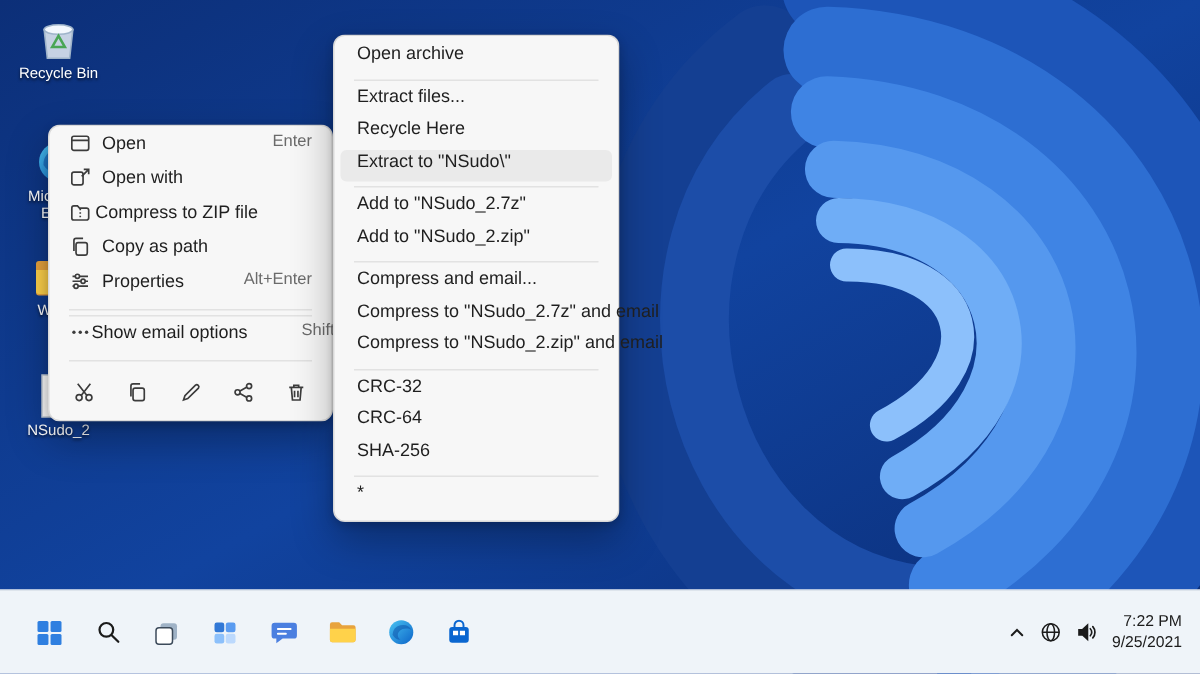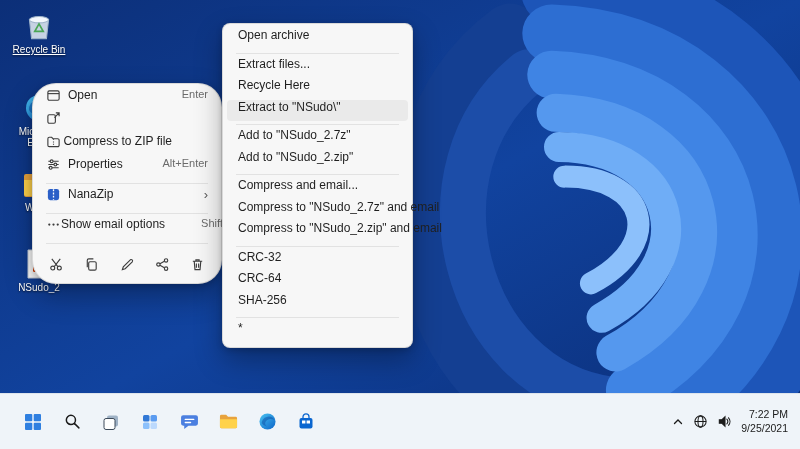--- a/index.html
+++ b/index.html
@@ -23,21 +23,21 @@
   .menu-item .mi-icon { width:22px; display:flex; align-items:center; }
   .menu-item .label { flex:1; }
   .menu-item .shortcut { font-size:11px; color:#6b6b6b;padding-left:36px; }
   .menu-item .chev { margin-left:18px; color:#5a5a5a; font-size:13px; }
   .menu-item.highlight { background:#eaeaea; }
   .separator { height:1px; background:#e2e2e2; margin:3px 9px; }
   .icon-row { display:flex; align-items:center; gap:16px; padding:5px 10px 3px; }
   .icon-row .act { width:24px; height:24px; display:flex; align-items:center;
     justify-content:center; border-radius:4px; }
 
-  #ctx-menu { left:32px; top:83px; width:190px;border-radius:24px; }
+  #ctx-menu { left:32px; top:83px; width:190px; }
   #sub-menu { left:222px; top:23px; width:191px; }
   #sub-menu .menu-item { height:21.5px; padding:0 11px; }
 
   
   .taskbar { position:absolute; left:0; right:0; bottom:0; height:56px;
     background:#eff4f9; border-top:1px solid #dde4ec; display:flex;
     align-items:center; z-index:10; }
   .tb-left { display:flex; align-items:center; gap:5px; padding-left:16px; }
   .tb-btn { width:34px; height:32px; display:flex; align-items:center;
     justify-content:center; border-radius:4px; }
@@ -65,21 +65,21 @@
       <path d="M 568 62 C 430 125 430 345 570 400" stroke="#1c4da8" stroke-width="46"></path>
       <path d="M 615 -10 C 880 60 880 420 600 470" stroke="#1d55b8" stroke-width="70"></path>
       <path d="M 600 30 C 830 95 830 380 595 435" stroke="#2d6ed2" stroke-width="58"></path>
       <path d="M 590 70 C 780 125 780 345 590 395" stroke="#3f84e4" stroke-width="48"></path>
       <path d="M 585 108 C 735 150 735 315 585 355" stroke="#5598ee" stroke-width="38"></path>
       <path d="M 580 142 C 695 172 695 288 580 318" stroke="#6fadf6" stroke-width="30"></path>
       <path d="M 578 172 C 660 192 660 262 578 282" stroke="#8cc0fb" stroke-width="22"></path>
     </g>
   </svg>
 
-  <div class="desk-icon" style="left:6px; top:8px;text-decoration:underline;">
+  <div class="desk-icon" style="left:6px; top:8px;">
     <svg class="glyph" width="34" height="34" viewBox="0 0 32 32">
       <path d="M7 11 L25 11 L23 29 L9 29 Z" fill="#e8eef6" fill-opacity=".85" stroke="#9fb4ca"></path>
       <ellipse cx="16" cy="11" rx="9" ry="3" fill="#f4f8fd" stroke="#9fb4ca"></ellipse>
       <path d="M12 22 L16 15 L20 22 Z" fill="none" stroke="#4aa655" stroke-width="1.6"></path>
     </svg>
     <span>Recycle Bin</span>
   </div>
 
   <div class="desk-icon" style="left:6px; top:92px;">
     <svg class="glyph" width="32" height="32" viewBox="0 0 32 32">
@@ -126,60 +126,61 @@
       <span class="shortcut">Enter</span>
     </div>
 
     <div class="menu-item">
       <span class="mi-icon">
         <svg width="15" height="15" viewBox="0 0 16 16" fill="none" stroke="#3c3c3c" stroke-width="1.2">
           <rect x="2" y="4" width="8" height="9" rx="1.5"></rect>
             <path d="M9 7 L14 2 M10.5 2 H14 V5.5"></path>
           </svg>
       </span>
+      <span class="label">Open with</span>
       <span class="shortcut"></span>
     </div>
 
     <div class="menu-item">
       <span class="mi-icon">
         <svg width="15" height="15" viewBox="0 0 16 16" fill="none" stroke="#3c3c3c" stroke-width="1.2">
           <path d="M2 5 a1.5 1.5 0 0 1 1.5-1.5 H6 l1.5 1.5 H12.5 A1.5 1.5 0 0 1 14 6.5 V12 a1.5 1.5 0 0 1 -1.5 1.5 H3.5 A1.5 1.5 0 0 1 2 12 Z"></path>
           <path d="M8 5.5 v1 M8 8 v1 M8 10.5 v1"></path>
           </svg>
       </span>
       <span class="label">Compress to ZIP file</span>
       <span class="shortcut"></span>
     </div>
 
+    <div class="menu-item">
+      <span class="mi-icon">
+        <svg width="15" height="15" viewBox="0 0 16 16" fill="none" stroke="#3c3c3c" stroke-width="1.2">
+          <rect x="5" y="5" width="8" height="9" rx="1.5"></rect>
+            <path d="M3.5 11 V3.5 A1.5 1.5 0 0 1 5 2 H10"></path>
+          </svg>
+      </span>
+      <span class="label">Copy as path</span>
+      <span class="shortcut"></span>
+    </div>
 
     <div class="menu-item">
       <span class="mi-icon">
         <svg width="15" height="15" viewBox="0 0 16 16" fill="none" stroke="#3c3c3c" stroke-width="1.2">
           <path d="M2.5 4.5 h11 M2.5 8 h11 M2.5 11.5 h11"></path>
           <circle cx="6" cy="4.5" r="1.5" fill="#f7f7f7"></circle>
             <circle cx="10" cy="8" r="1.5" fill="#f7f7f7"></circle>
           <circle cx="5" cy="11.5" r="1.5" fill="#f7f7f7"></circle>
           </svg>
       </span>
       <span class="label">Properties</span>
       <span class="shortcut">Alt+Enter</span>
     </div>
 
     <div class="separator"></div>
 
-    <div class="menu-item">
-      <span class="mi-icon">
-        <svg width="15" height="15" viewBox="0 0 16 16">
-          <rect x="2" y="2" width="12" height="12" rx="2.5" fill="#2b5fc7"></rect>
-          <path d="M8 2.5 v11" stroke="#fff" stroke-width="1.4" stroke-dasharray="2 1.4"></path>
-          </svg>
-      </span>
-      <span class="label">NanaZip</span>
-      <span class="chev">›</span>
-    </div>
 
     <div class="separator"></div>
 
     <div class="menu-item">
       <span class="mi-icon">
         <svg width="15" height="15" viewBox="0 0 16 16" fill="#3c3c3c">
           <circle cx="3.5" cy="8" r="1.2"></circle>
             <circle cx="8" cy="8" r="1.2"></circle>
             <circle cx="12.5" cy="8" r="1.2"></circle>
           </svg>

